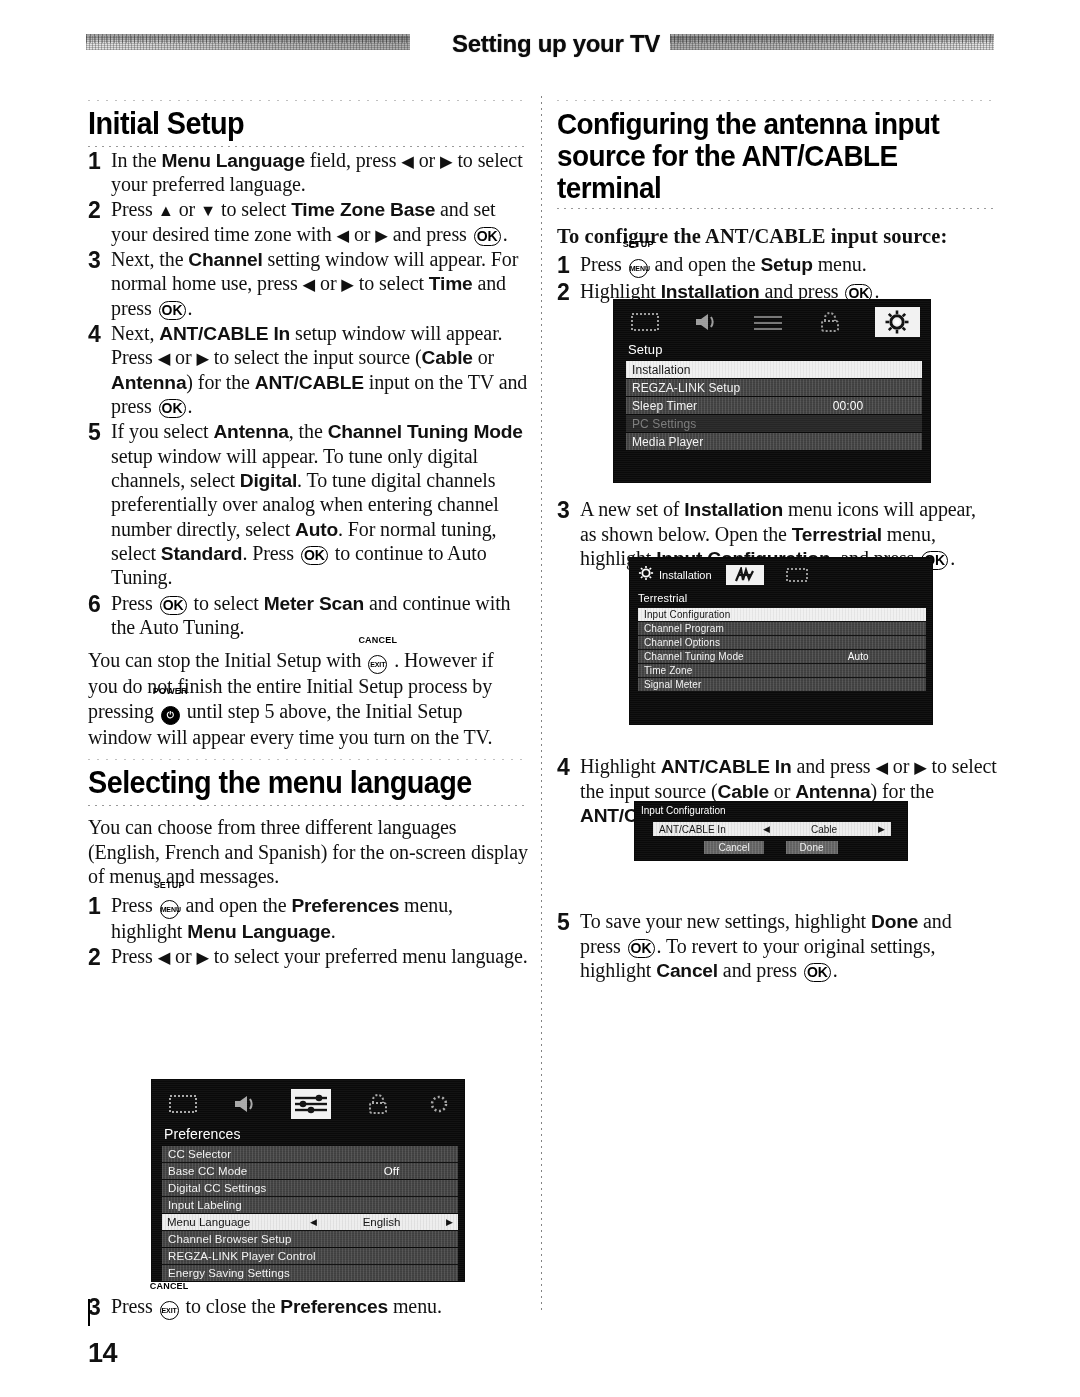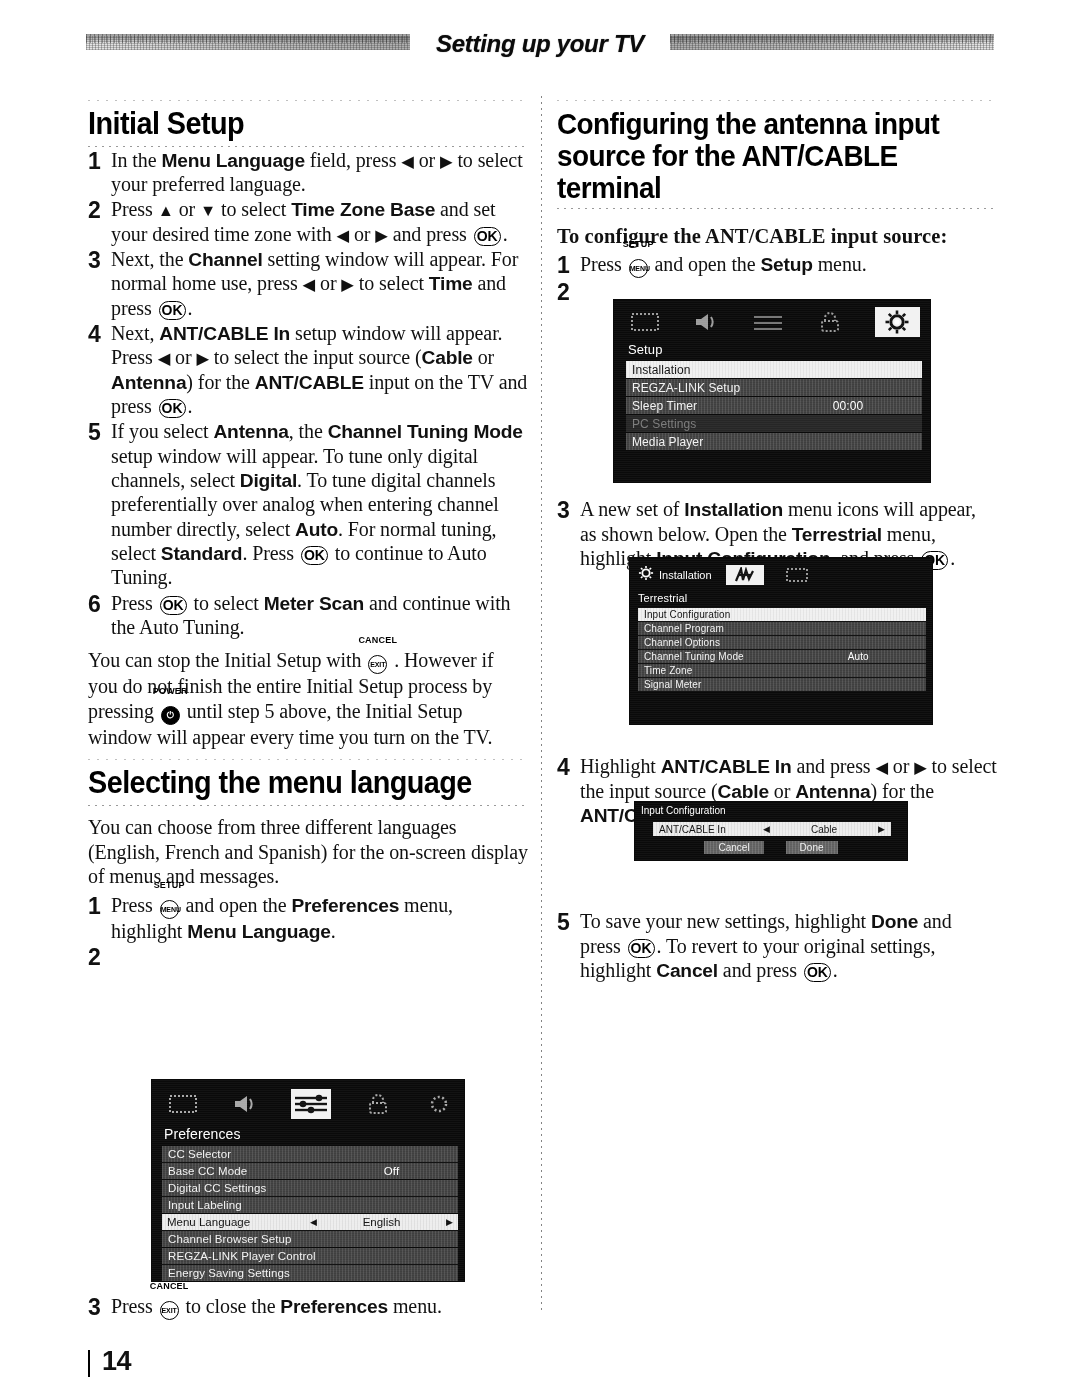--- a/index.html
+++ b/index.html
@@ -45,27 +45,26 @@
     position: absolute;
     left: 0; top: 4px;
     width: 100%;
     height: 9px;
     background:
       repeating-linear-gradient(90deg, rgba(20,20,20,.35) 0 1px, rgba(255,255,255,0) 1px 4px),
       linear-gradient(180deg, rgba(60,60,60,.55), rgba(255,255,255,0));
   }
   .header-title {
     position: absolute;
-    left: 0;
+    left: 16px;
     top: 0;
     width: 100%;
     text-align: center;
     font-family: "Liberation Sans", sans-serif;
     font-weight: 700;
-    font-style: italic;
     font-size: 24px;
     letter-spacing: -0.3px;
     color: #0b0b0b;
     z-index: 3;
     text-shadow: 0 0 1px rgba(0,0,0,.6);
   }
   .header-title-mask {
     position: absolute;
     left: 50%;
     transform: translateX(-50%);
@@ -365,24 +364,25 @@
     pointer-events: none;
     background:
       repeating-linear-gradient(0deg, rgba(255,255,255,.035) 0 1px, rgba(0,0,0,.03) 1px 2px);
     mix-blend-mode: screen;
   }
 
   
   .folio {
     position: absolute;
     left: 88px;
-    bottom: 20px;
-    display: flex;
-    align-items: flex-end;
+    bottom: 28px;
+    display: flex;
+    align-items: flex-start;
     gap: 12px;
+    flex-direction: column;
   }
   .folio .bar {
     width: 2px;
     height: 27px;
     background: #000;
   }
   .folio .n {
     font-family: "Liberation Sans", sans-serif;
     font-weight: 700;
     font-size: 27px;
@@ -446,20 +446,21 @@
     <p class="body">You can choose from three different languages (English, French and Spanish) for the on-screen display of menus and messages.</p>
 
 
     <div>
       <div class="step">
         <div class="num">1</div>
         <div class="txt">Press <span class="key menu"><span class="cap">SETUP</span><span class="btn">MENU</span></span> and open the <b>Preferences</b> menu, highlight <b>Menu Language</b>.</div>
       </div>
       <div class="step">
         <div class="num">2</div>
+        <div class="txt">Press <span class="arw">◀</span> or <span class="arw">▶</span> to select your preferred menu language.</div>
       </div>
     </div>
   </div>
 
   <div class="osd" id="osd-pref">
     <div class="iconbar">
       <div class="ic">
         <svg width="30" height="20" viewBox="0 0 30 20">
             <rect x="2" y="2" width="26" height="16" fill="none" stroke="#ddd" stroke-width="2" stroke-dasharray="2 2"></rect>
           </svg>
@@ -546,20 +547,21 @@
     <div class="rule-dot"></div>
 
     <h2 class="subhead" style="margin-top:16px">To configure the ANT/CABLE input source:</h2>
 
     <div class="step">
       <div class="num">1</div>
       <div class="txt">Press <span class="key menu"><span class="cap">SETUP</span><span class="btn">MENU</span></span> and open the <b>Setup</b> menu.</div>
     </div>
     <div class="step">
       <div class="num">2</div>
+      <div class="txt">Highlight <b>Installation</b> and press <span class="key ok"><span class="btn">OK</span></span>.</div>
     </div>
 
     <div style="height:190px"></div>
 
     <div class="step">
       <div class="num">3</div>
       <div class="txt">A new set of <b>Installation</b> menu icons will appear, as shown below. Open the <b>Terrestrial</b> menu, highlight <b>Input Configuration</b>, and press <span class="key ok"><span class="btn">OK</span></span>.</div>
     </div>
 
     <div style="height:182px"></div>

